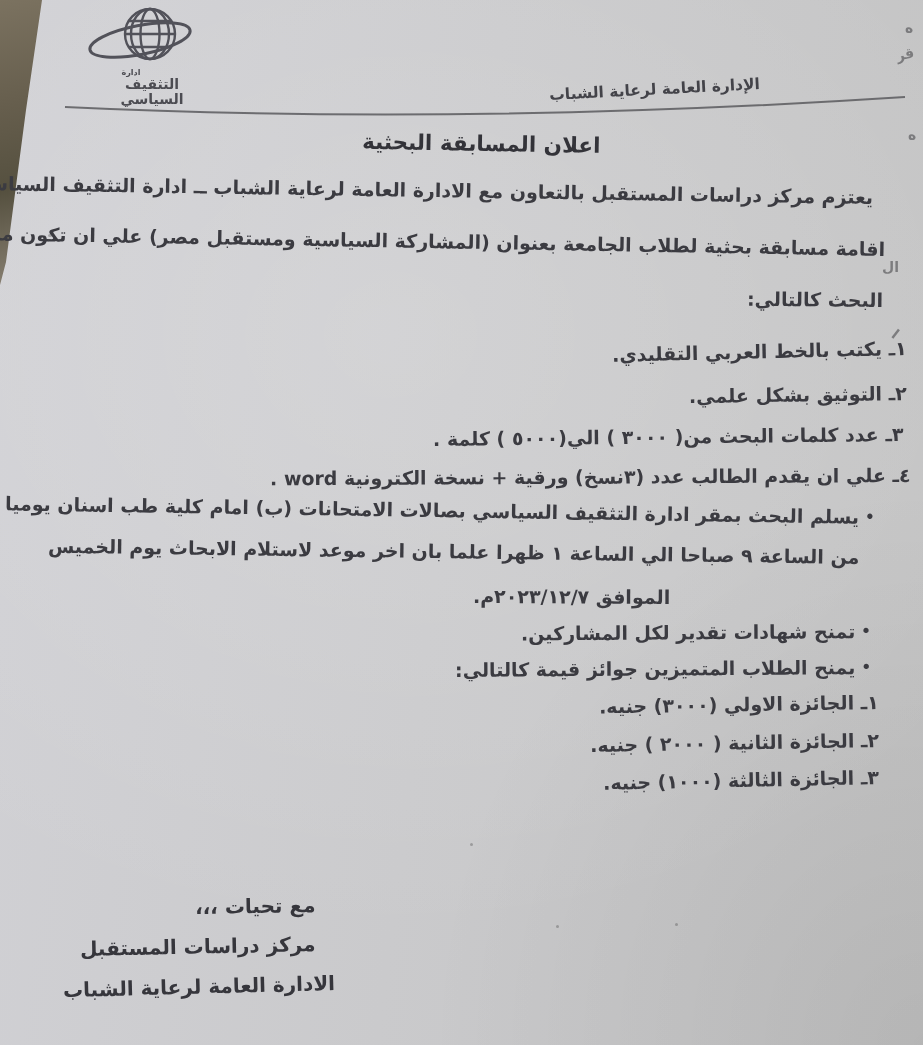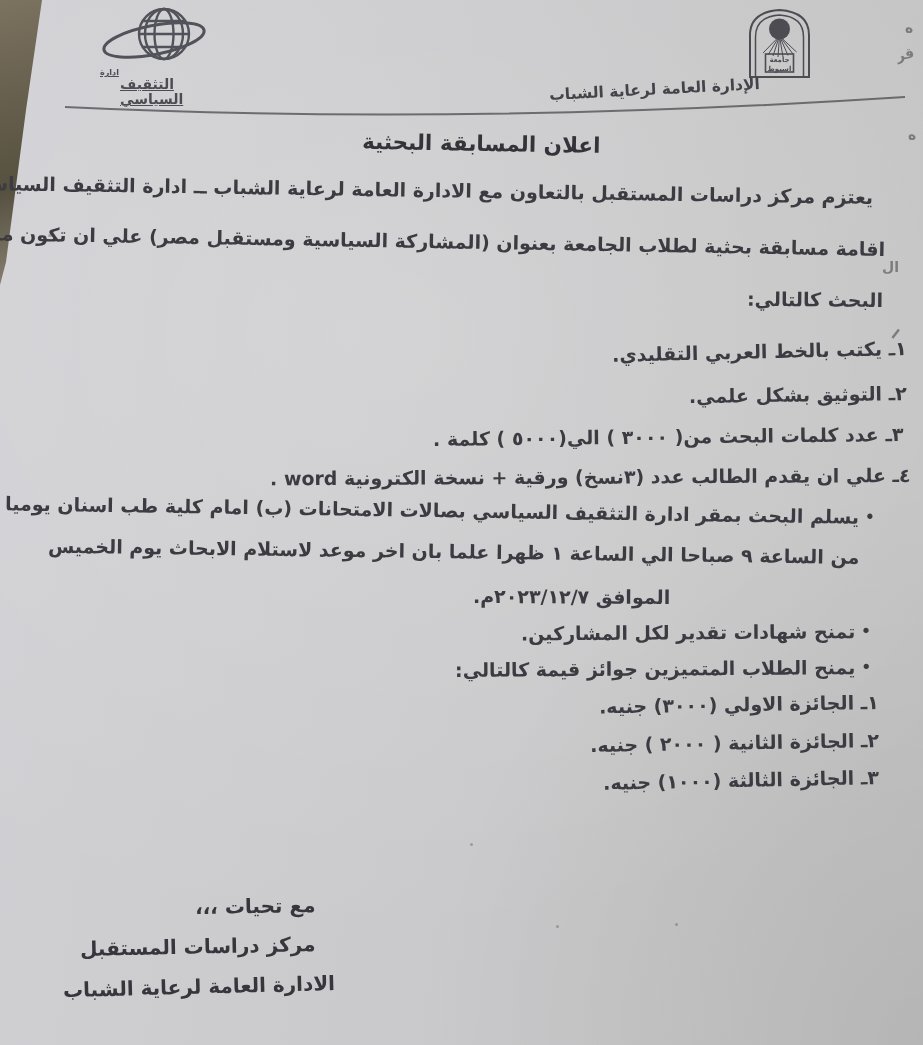--- a/index.html
+++ b/index.html
@@ -34,21 +34,21 @@
   }
   .title{font-size:21.5px;color:#333339;}
   .dept{font-size:15.5px;color:#434349;}
   .sig{font-size:20px;color:#36363c;}
   .blt{font-size:15px;vertical-align:2px;padding-left:6px;}
   .edge-frag{
     position:absolute;color:rgba(62,62,66,0.55);
     font-size:14px;font-weight:bold;direction:rtl;white-space:nowrap;
   }
   .speck{position:absolute;width:3px;height:3px;border-radius:50%;background:rgba(70,70,70,0.35);}
-  .logo-left{position:absolute;left:100px;top:6px;width:136px;color:#4c4c52;text-decoration:underline;}
+  .logo-left{position:absolute;left:74px;top:6px;width:136px;text-align:center;color:#4c4c52;}
   .logo-left .small{font-size:8px;font-weight:bold;margin:-3px 22px 0 0;line-height:8px;}
   .logo-left .big{font-size:14px;font-weight:bold;letter-spacing:-0.5px;line-height:15px;margin-left:20px;}
   .emblem{position:absolute;left:740px;top:3px;}
   .rule-svg{position:absolute;left:0;top:90px;}
 </style>
 </head>
 <body>
 
 <div class="paper">
 
@@ -70,42 +70,20 @@
           <line x1="36" y1="28" x2="92" y2="28"></line>
           <line x1="36" y1="41" x2="92" y2="41"></line>
         </g>
         <ellipse cx="54" cy="34" rx="51" ry="14.5" stroke-width="3" transform="rotate(-11 54 34)"></ellipse>
       </g>
     </svg>
     <div class="small">ادارة</div>
     <div class="big">التثقيف السياسي</div>
   </div>
 
-  <div class="emblem">
-    <svg width="80" height="78" viewBox="0 0 80 78">
-      <g stroke="#4c4c52" fill="none" stroke-width="2">
-        <path d="M10,74 L10,32 Q10,9 39.5,7 Q69,9 69,32 L69,74 Z"></path>
-        <path d="M15.5,74 L15.5,34 Q15.5,13.5 39.5,12 Q63.5,13.5 63.5,34 L63.5,74 Z" stroke-width="1.5"></path>
-      </g>
-      <circle cx="39.5" cy="26" r="10.5" fill="#4c4c52"></circle>
-      <g stroke="#4c4c52" stroke-width="1">
-        <line x1="39.5" y1="33" x2="23" y2="50"></line>
-        <line x1="39.5" y1="33" x2="28" y2="52"></line>
-        <line x1="39.5" y1="33" x2="33" y2="53"></line>
-        <line x1="39.5" y1="33" x2="38" y2="54"></line>
-        <line x1="39.5" y1="33" x2="43" y2="54"></line>
-        <line x1="39.5" y1="33" x2="48" y2="52.5"></line>
-        <line x1="39.5" y1="33" x2="53" y2="51"></line>
-        <line x1="39.5" y1="33" x2="56.5" y2="49"></line>
-      </g>
-      <rect x="25.5" y="51" width="28" height="18" fill="none" stroke="#4c4c52" stroke-width="1.6"></rect>
-      <text x="39.5" y="59" text-anchor="middle" font-size="7" font-weight="bold" fill="#4c4c52">جامعة</text>
-      <text x="39.5" y="67.5" text-anchor="middle" font-size="7" font-weight="bold" fill="#4c4c52">اسيوط</text>
-    </svg>
-  </div>
 
   <div class="ln dept" style="top:75px;right:163px;transform:rotate(-3deg);">الإدارة العامة لرعاية الشباب</div>
 
   <svg class="rule-svg" width="923" height="46" viewBox="0 0 923 46">
     <path d="M 65 17 Q 460 36 905 7" stroke="#5a5a5e" stroke-width="2" fill="none" opacity="0.85"></path>
   </svg>
 
   <div class="ln title" style="top:133px;right:323px;transform:rotate(1deg);">اعلان المسابقة البحثية</div>
 
   <div class="ln" style="top:186px;right:50px;transform:rotate(0.9deg);">يعتزم مركز دراسات المستقبل بالتعاون مع الادارة العامة لرعاية الشباب ــ ادارة التثقيف السياسي</div>

